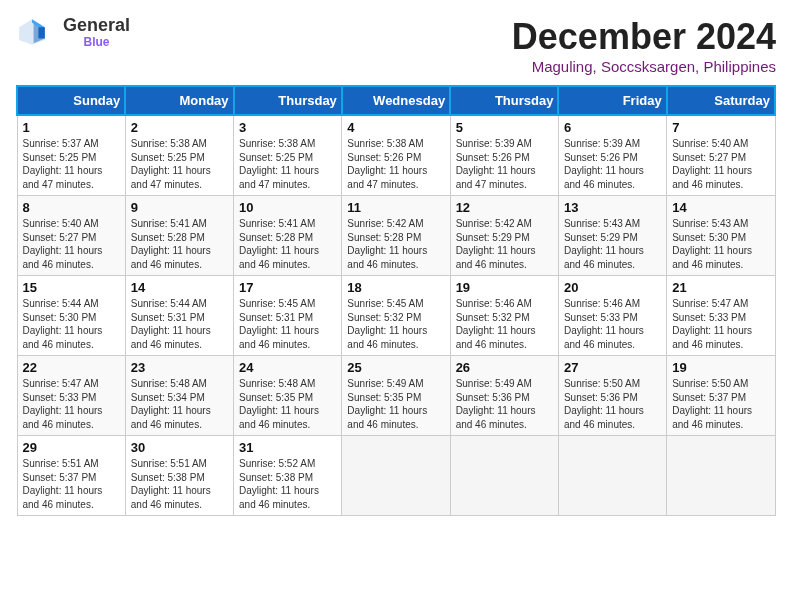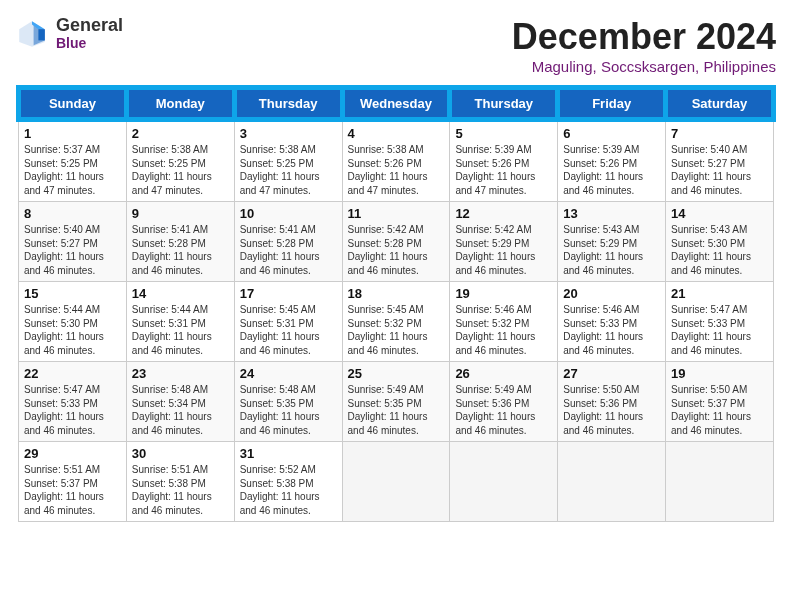--- a/index.html
+++ b/index.html
@@ -12,36 +12,37 @@
     }
     .header {
       display: flex;
       justify-content: space-between;
       align-items: flex-start;
       margin-bottom: 10px;
     }
     .logo {
       display: flex;
       align-items: center;
-      gap: 8px;
+      gap: 15px;
+      text-align: center;
     }
     .logo-text {
       display: flex;
       flex-direction: column;
       line-height: 1.1;
     }
     .logo-general {
       font-size: 18px;
       font-weight: bold;
       color: #333;
     }
     .logo-blue {
-      font-size: 14px;
-      font-weight: bold;
-      color: #701a75;
+      font-size: 12px;
+      font-weight: bold;
+      color: #8b5cf6;
     }
     .logo-icon {
       width: 32px;
       height: 32px;
     }
     .title-block {
       text-align: right;
     }
     .month-year {
       font-size: 36px;
@@ -55,22 +56,22 @@
     table {
       width: 100%;
       border-collapse: collapse;
     }
     th {
       background: #1565c0;
       color: #fff;
       font-size: 13px;
       font-weight: bold;
       padding: 6px 4px;
-      text-align: center;
-      border: 5px solid #0ea5e9;
+      text-align: right;
+      border: 2px solid #0ea5e9;
     }
     td {
       border: 1px solid #ccc;
       vertical-align: top;
       padding: 4px 5px;
       font-size: 10.5px;
       color: #222;
       width: calc(100% / 7);
       height: 80px;
       background: #fff;

